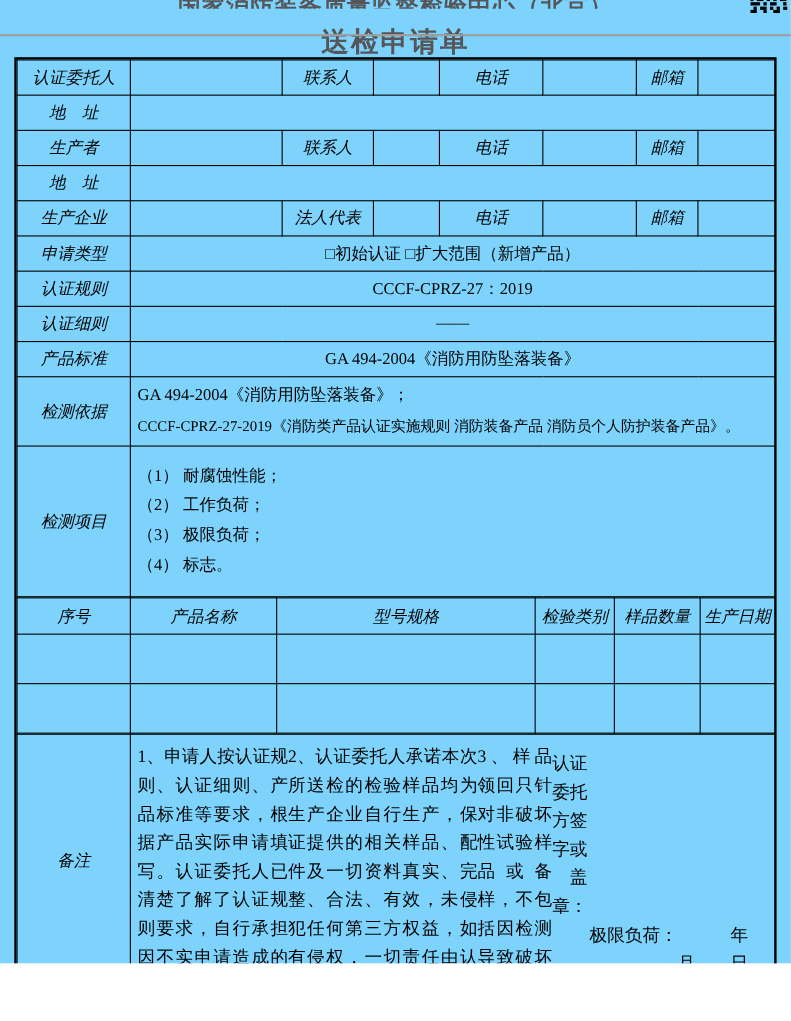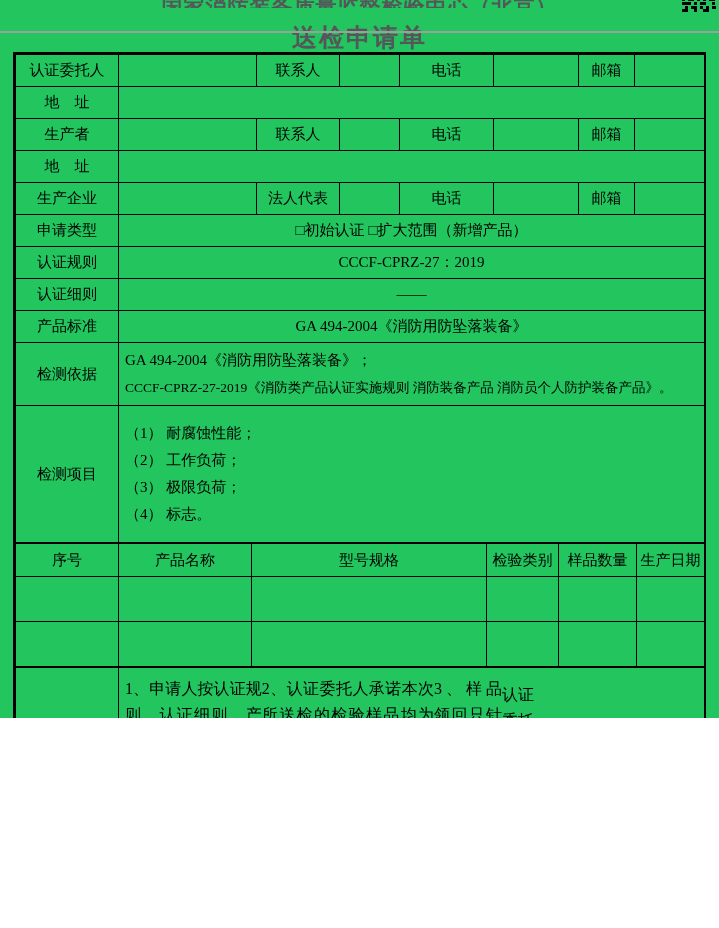--- a/index.html
+++ b/index.html
@@ -1,19 +1,19 @@
 <!DOCTYPE html>
 <html lang="zh"><head>
 <meta charset="utf-8">
 <style>
   html,body{margin:0;padding:0;background:#ffffff;}
   .page{
     position:relative;
-    width:719px;height:718px;
-    background:#22c55e;
+    width:719px;height:876px;
+    background:#7dd3fc;
     overflow:hidden;
     font-family:"Liberation Serif","DejaVu Serif",serif;
     color:#000;
   }
   
   .clip-line{
     position:absolute;top:0;left:0;width:100%;height:8px;
     overflow:hidden;text-align:center;
   }
   .clip-line span{
@@ -42,21 +42,21 @@
   }
   table{
     width:689px;border-collapse:collapse;table-layout:fixed;
     font-size:15px;
   }
   td{
     border:1px solid #000;
     padding:0;overflow:hidden;
     vertical-align:middle;
   }
-  td.lbl{text-align:center;}
+  td.lbl{text-align:center;font-style:italic;}
   td.val{}
   td.c{text-align:center;}
   td.l{text-align:left;padding-left:6px;padding-right:18px;}
   tr.h31 td{height:31px;}
   tr.h62 td{height:62px;}
   tr.h136 td{height:136px;}
   tr.h32 td{height:32px;}
   tr.h44 td{height:44px;}
   tr.h228 td{height:228px;}
   .lines div{line-height:27px;}

